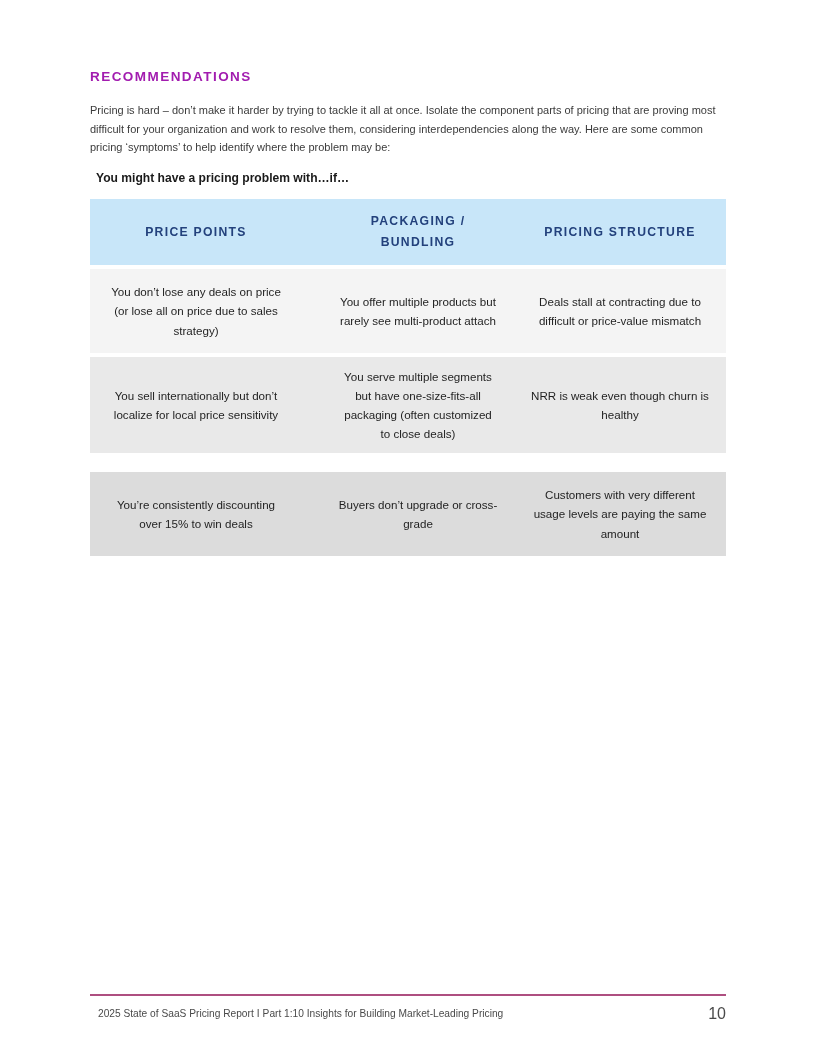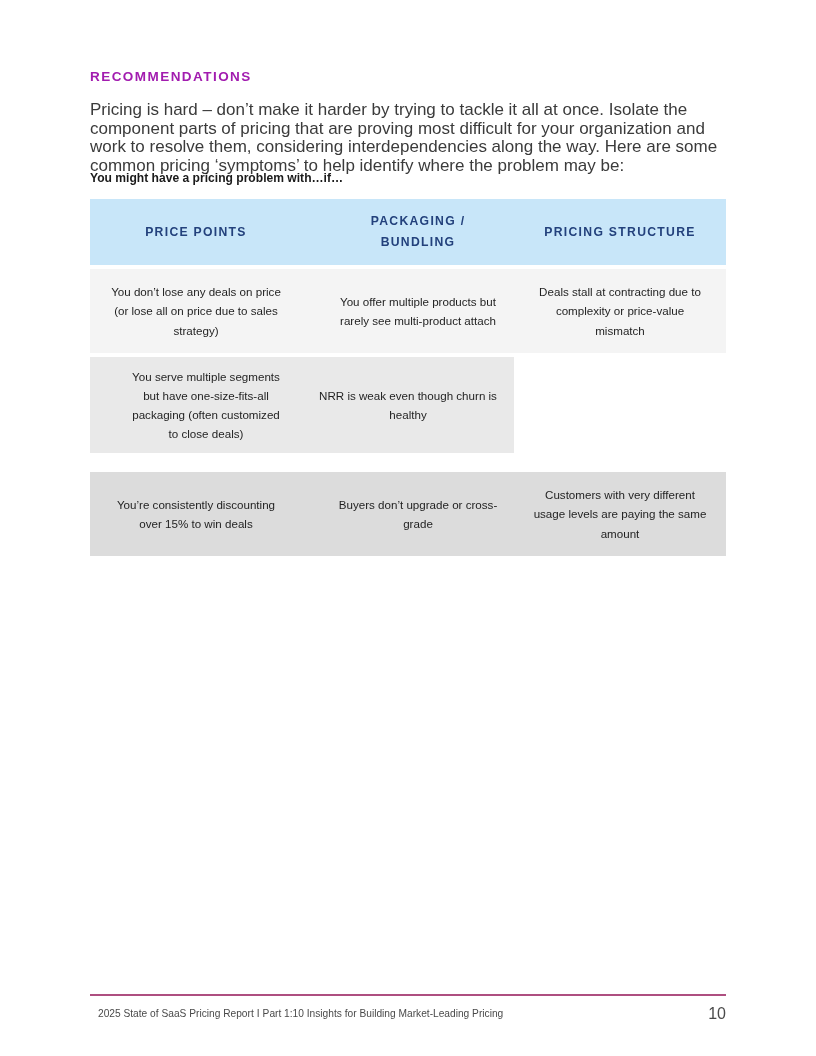--- a/index.html
+++ b/index.html
@@ -36,30 +36,30 @@
     line-height: 18px;
     white-space: nowrap;
   }
 
   
   .intro-paragraph {
     position: absolute;
     left: 90px;
     top: 101px;
     width: 637px;
-    font-size: 17px;
+    font-size: 11px;
     line-height: 18.6px;
     color: #3b3b3b;
     text-align: left;
   }
 
   
   .lead-in {
     position: absolute;
-    left: 90px;
+    left: 96px;
     top: 170px;
     font-size: 12.1px;
     font-weight: bold;
     color: #1a1a1a;
     line-height: 17px;
     white-space: nowrap;
   }
 
   
   .symptom-table {
@@ -167,25 +167,28 @@
     </div>
 
     <div class="table-row data-row row-1">
       <div class="cell col-0">
         <span class="cell-inner">You don’t lose any deals on price (or lose all on price due to sales strategy)</span>
       </div>
       <div class="cell col-1">
         <span class="cell-inner">You offer multiple products but rarely see multi-product attach</span>
       </div>
       <div class="cell col-2">
-        <span class="cell-inner">Deals stall at contracting due to complexity or price-value mismatch</span>
+        <span class="cell-inner">Deals stall at contracting due to difficult or price-value mismatch</span>
       </div>
     </div>
 
     <div class="table-row data-row row-2">
+      <div class="cell col-0">
+        <span class="cell-inner">You sell internationally but don’t localize for local price sensitivity</span>
+      </div>
       <div class="cell col-1">
         <span class="cell-inner">You serve multiple segments but have one-size-fits-all packaging (often customized to close deals)</span>
       </div>
       <div class="cell col-2">
         <span class="cell-inner">NRR is weak even though churn is healthy</span>
       </div>
     </div>
 
     <div class="table-row data-row row-3">
       <div class="cell col-0">

